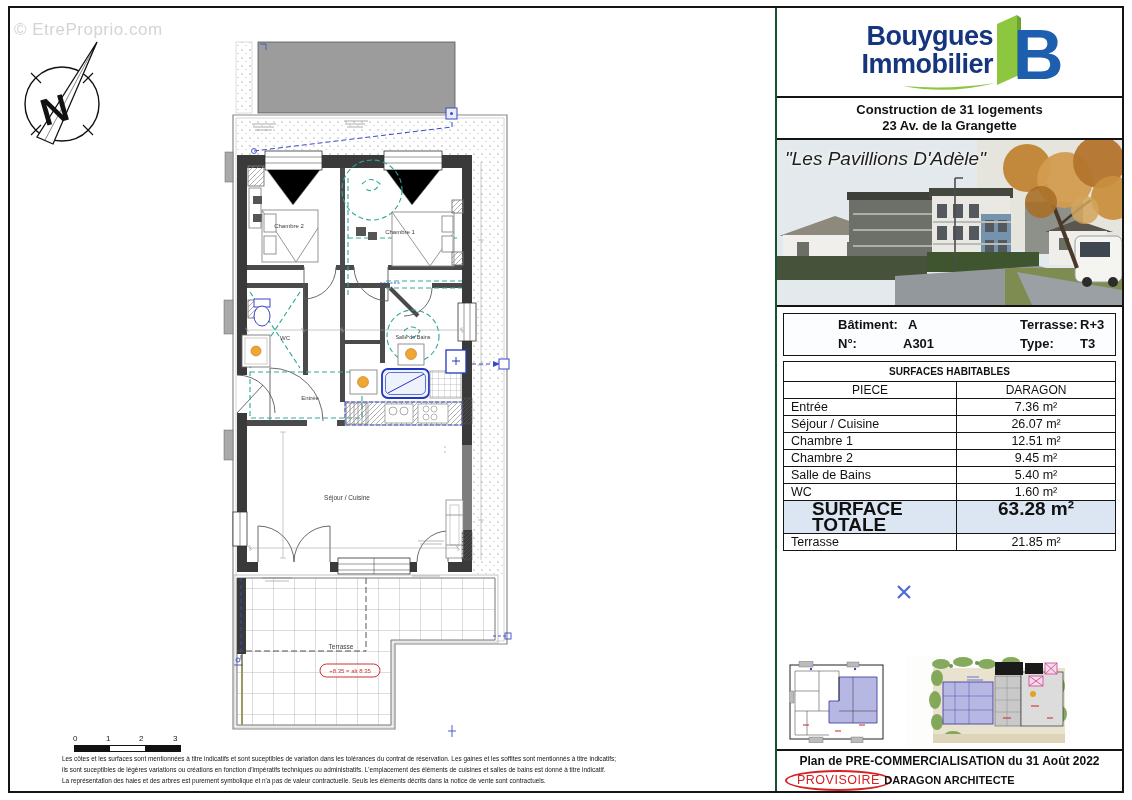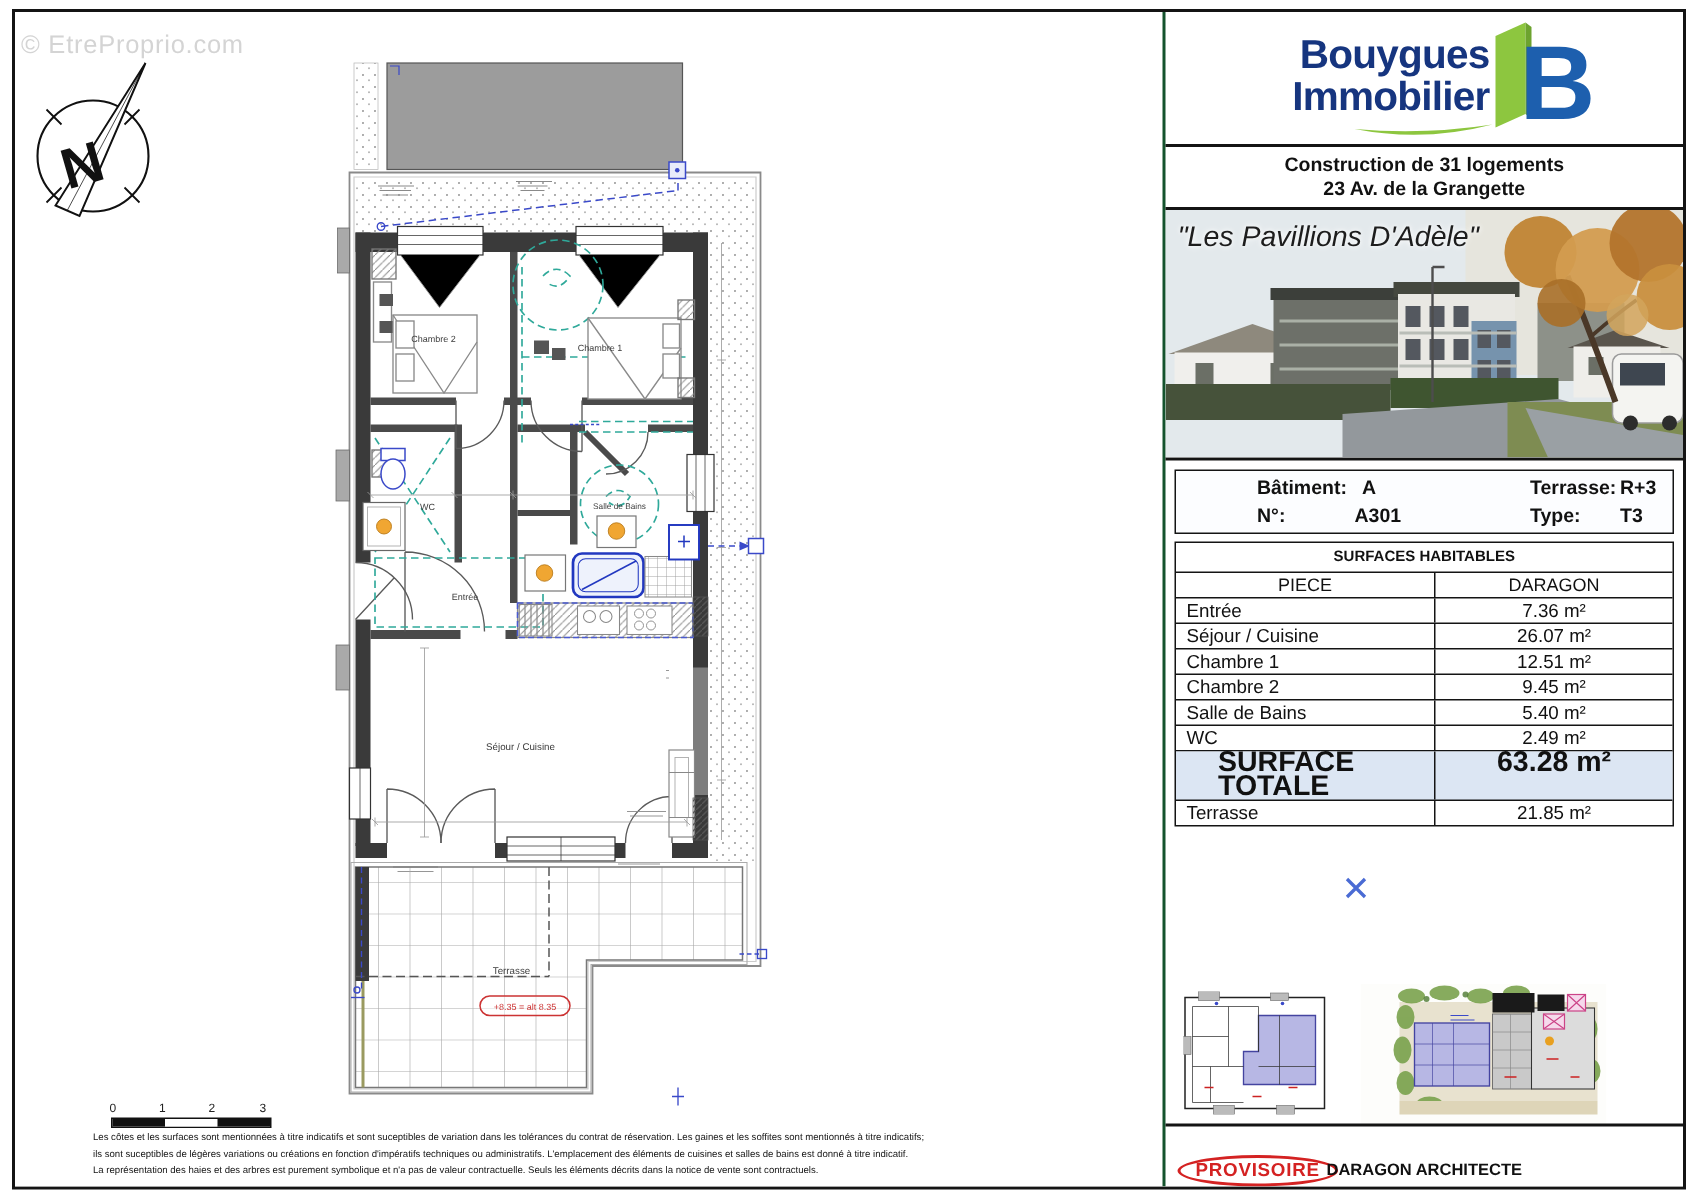--- a/index.html
+++ b/index.html
@@ -36,21 +36,21 @@
   .t-chead .c2,.t-row .c2{border-left:1px solid #141414;text-align:center;}
   .t-row .c1{padding-left:7px;}
   .t-row:last-child{border-bottom:none;}
   .t-total{background:#dce6f3;font-weight:bold;font-size:19px;}
   .t-total .c1{padding-left:28px;}
   .thumbs{flex:1;position:relative;}
   .x-mark{position:absolute;left:119px;top:33px;}
   .footer-sec{height:40px;border-top:2px solid #141414;position:relative;font-weight:bold;color:#111;}
   .footer-line1{text-align:center;font-size:12px;margin-top:3px;}
   .stamp{position:absolute;left:8px;top:19px;border:2px solid #d42222;color:#d42222;border-radius:50%;
-    font-size:12.5px;font-weight:bold;padding:1px 10px 2px 10px;letter-spacing:.5px;background:rgba(255,255,255,.6);}
+    font-size:12.5px;font-weight:normal;padding:1px 10px 2px 10px;letter-spacing:.5px;background:rgba(255,255,255,.6);}
   .architect{position:absolute;left:0;right:0;top:23px;text-align:center;font-size:11px;}
   text{font-family:"Liberation Sans","DejaVu Sans",sans-serif;}
 </style>
 </head>
 <body>
 
 <div class="sheet">
 
   <div class="plan-area">
 
@@ -462,21 +462,21 @@
       <div class="t-row">
         <div class="c1">Chambre 2</div>
         <div class="c2">9.45 m²</div>
       </div>
       <div class="t-row">
         <div class="c1">Salle de Bains</div>
         <div class="c2">5.40 m²</div>
       </div>
       <div class="t-row">
         <div class="c1">WC</div>
-        <div class="c2">2.49 m²</div>
+        <div class="c2">1.60 m²</div>
       </div>
       <div class="t-row t-total">
         <div class="c1">SURFACE TOTALE</div>
         <div class="c2">63.28 m²</div>
       </div>
       <div class="t-row">
         <div class="c1">Terrasse</div>
         <div class="c2">21.85 m²</div>
       </div>
     </div>
@@ -544,17 +544,18 @@
         <circle cx="126" cy="38" r="3" fill="#e8a020"></circle>
         <g stroke="#cc2222" stroke-width="1">
             <path d="M96,62 h8 M124,50 h8 M140,62 h6"></path>
           </g>
         <rect x="26" y="78" width="132" height="9" fill="#ded5b8"></rect>
         <path d="M60,24 h16 M60,21 h12" stroke="#3a49c9" stroke-width="0.7"></path>
       </svg>
     </div>
 
     <div class="footer-sec">
+      <div class="footer-line1">Plan de PRE-COMMERCIALISATION du 31 Août 2022</div>
       <div class="stamp">PROVISOIRE</div>
       <div class="architect">DARAGON ARCHITECTE</div>
     </div>
   </div>
 </div>
 
 </body></html>

